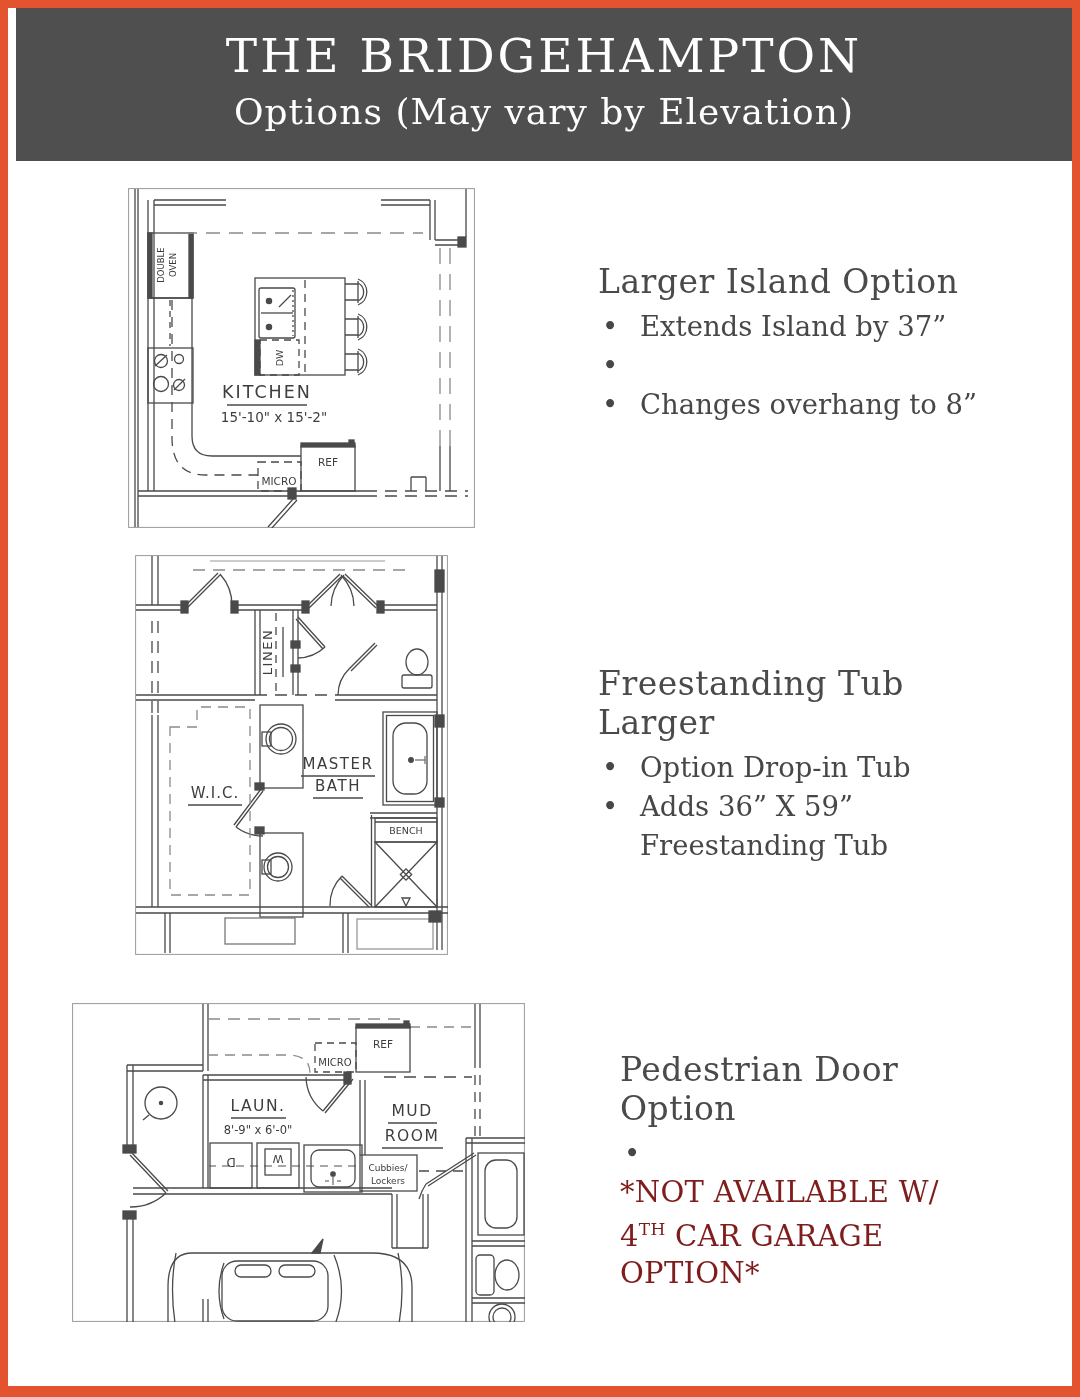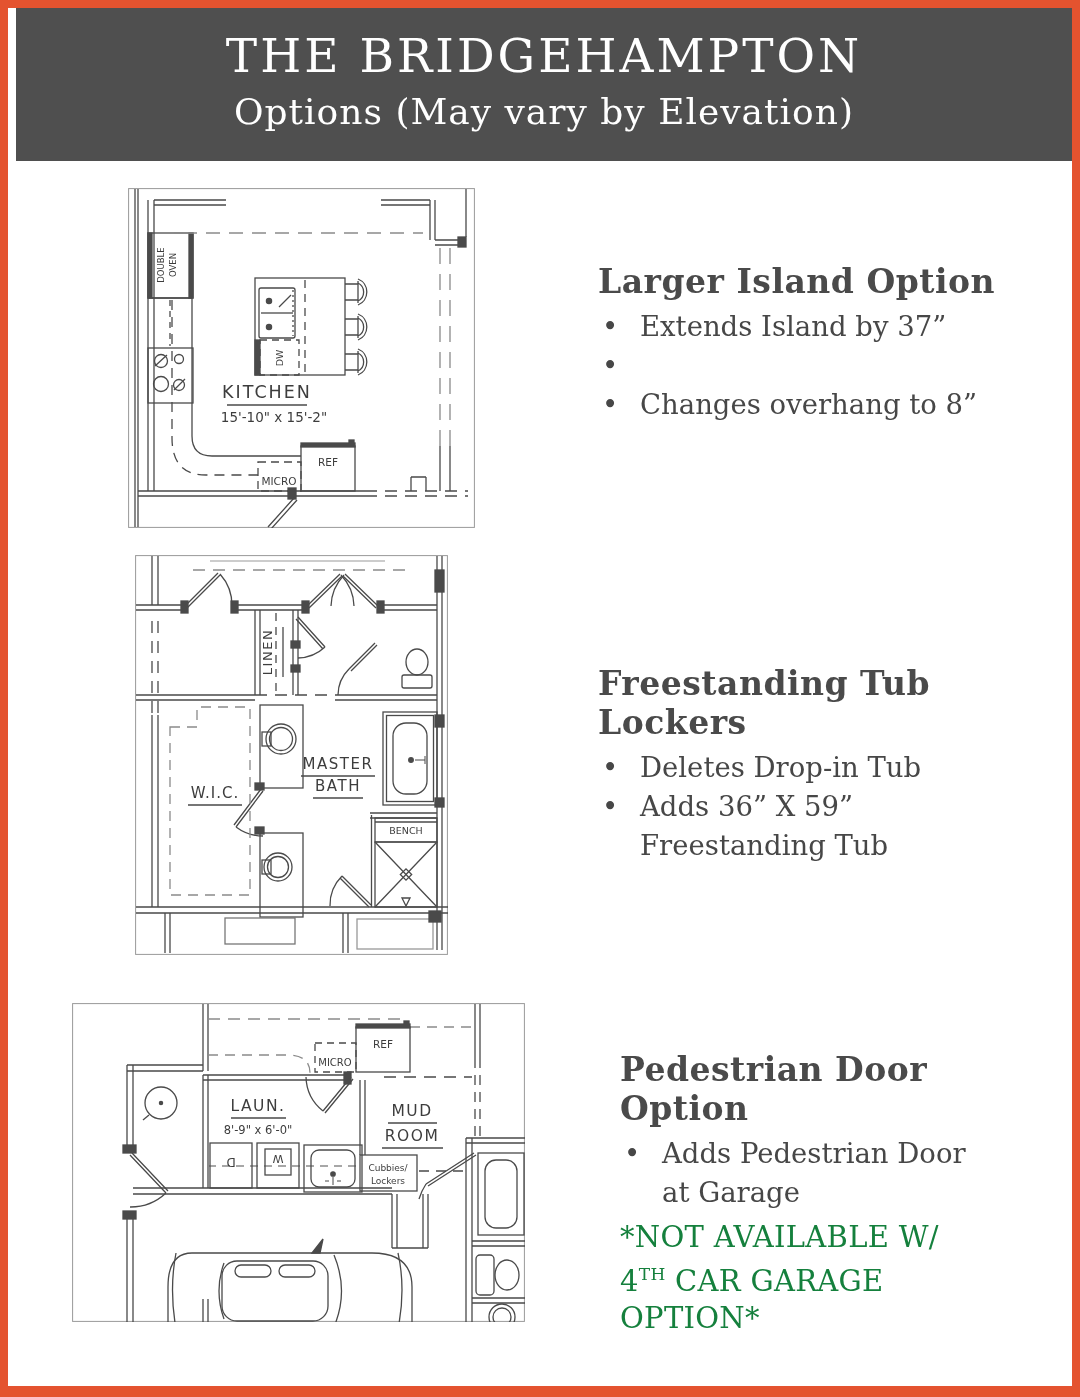--- a/index.html
+++ b/index.html
@@ -23,27 +23,27 @@
   .header-band .subtitle{
     margin:8px 0 0 0;font-size:36px;font-weight:400;letter-spacing:1px;
   }
   .plan{position:absolute;background:#ffffff;}
   .plan text{
     font-family:"DejaVu Sans", sans-serif;
     fill:#3d3d3d;stroke:none;
   }
   .section{position:absolute;color:#474747;}
   .section .sec-heading{
-    margin:0 0 6px 0;font-size:33px;font-weight:bold;letter-spacing:0.5px;color:#4a4a4a;
+    margin:0 0 6px 0;font-size:33px;font-weight:normal;letter-spacing:0.5px;color:#4a4a4a;
   }
   .bullet-row{display:flex;font-size:27.5px;line-height:39px;}
   .bullet-marker{flex:0 0 38px;padding-left:4px;}
   .bullet-text{flex:1;}
   .note{
-    font-size:29px;line-height:37px;color:#15803d;margin-top:7px;letter-spacing:0.3px;
+    font-size:29px;line-height:37px;color:#7f1d1d;margin-top:1px;letter-spacing:0.3px;
   }
   .note sup{font-size:17px;}
 </style>
 </head>
 <body>
 
 <div class="header-band">
   <h1 class="title">THE BRIDGEHAMPTON</h1>
   <h2 class="subtitle">Options (May vary by Elevation)</h2>
 </div>
@@ -293,37 +293,36 @@
       <span class="bullet-marker">•</span>
     </div>
     <div class="bullet-row">
       <span class="bullet-marker">•</span>
       <span class="bullet-text">Changes overhang to 8”</span>
     </div>
   </div>
 </div>
 
 <div class="section" style="left:590px;top:656px;width:395px;">
-  <h3 class="sec-heading">Freestanding Tub Lockers</h3>
+  <h3 class="sec-heading">Freestanding Tub Larger</h3>
   <div class="bullets">
     <div class="bullet-row">
       <span class="bullet-marker">•</span>
-      <span class="bullet-text">Deletes Drop-in Tub</span>
+      <span class="bullet-text">Option Drop-in Tub</span>
     </div>
     <div class="bullet-row">
       <span class="bullet-marker">•</span>
       <span class="bullet-text">Adds 36” X 59” Freestanding Tub</span>
     </div>
   </div>
 </div>
 
 <div class="section" style="left:612px;top:1042px;width:372px;">
   <h3 class="sec-heading">Pedestrian Door Option</h3>
   <div class="bullets">
     <div class="bullet-row">
       <span class="bullet-marker">•</span>
-      <span class="bullet-text">Adds Pedestrian Door at Garage</span>
     </div>
   </div>
   <div class="note">
     <span>*NOT AVAILABLE W/ 4</span><sup>TH</sup><span> CAR GARAGE OPTION*</span>
   </div>
 </div>
 
 </body></html>

